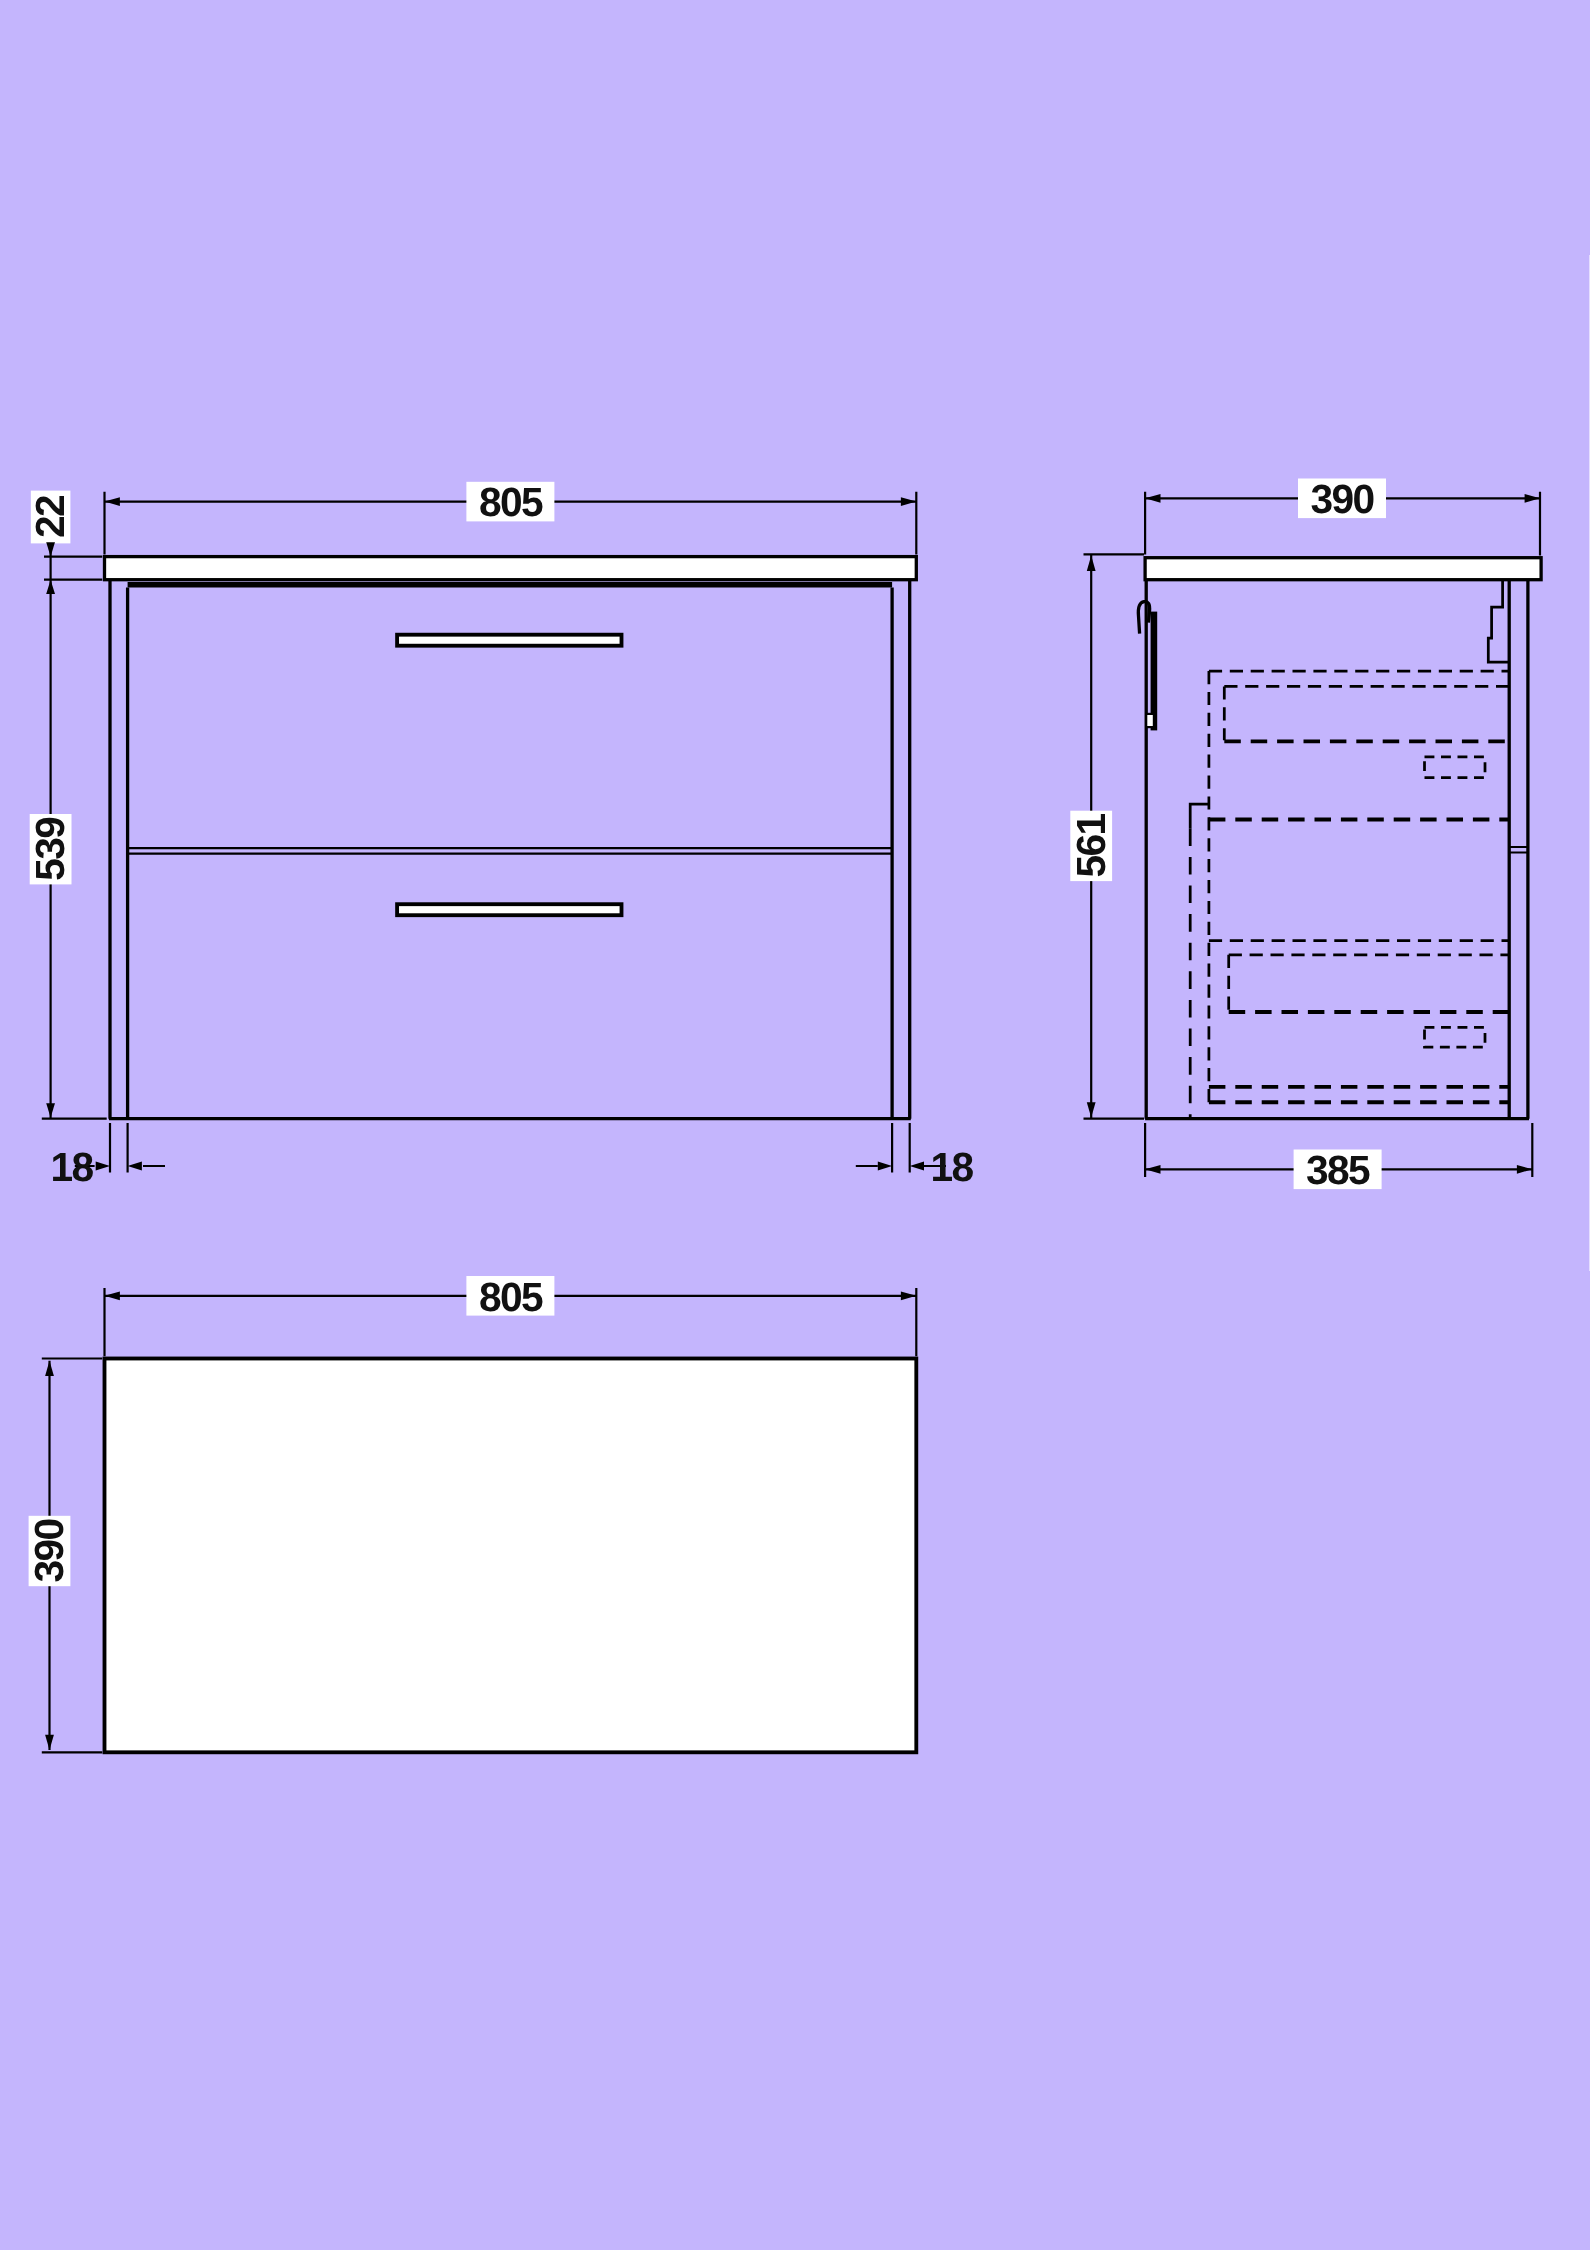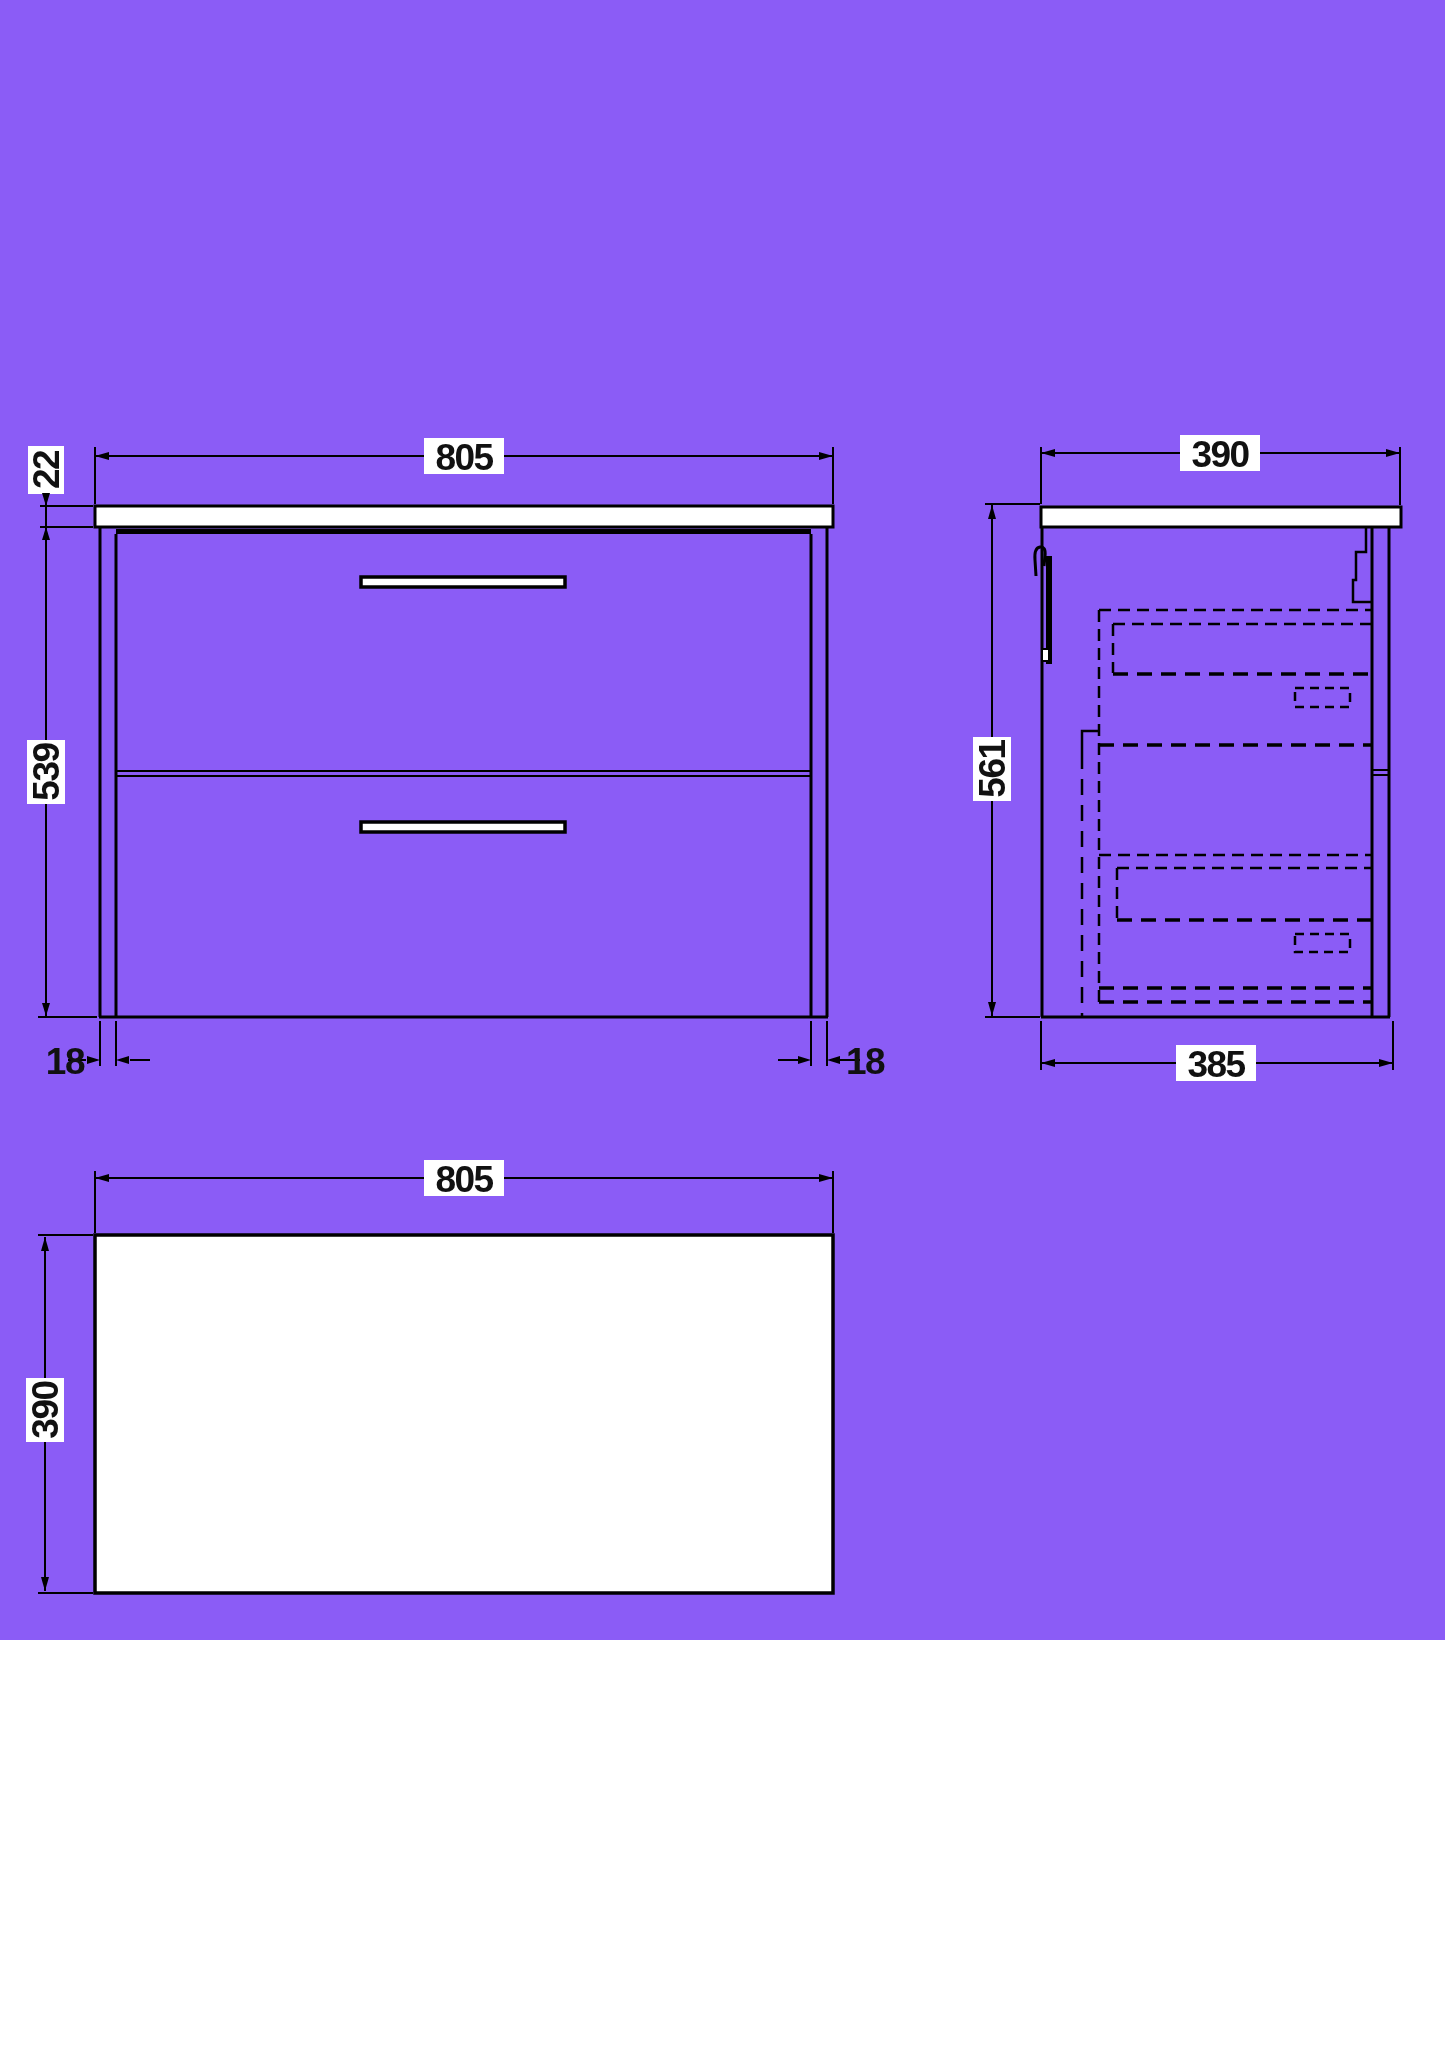--- a/index.html
+++ b/index.html
@@ -1,16 +1,16 @@
 <!DOCTYPE html>
 <html><head>
 <meta charset="utf-8">
 <style>
   html, body { margin: 0; padding: 0; background: #ffffff; }
-  .stage { width: 1445px; height: 1640px; background: #8b5cf6; position: relative; }
+  .stage { width: 1445px; height: 2045px; background: #c4b5fd; position: relative; }
   svg { display: block; }
   .dim-label {
     font-family: "Liberation Sans", sans-serif;
     font-weight: bold;
     font-size: 37px;
     letter-spacing: -1.5px;
     fill: #111111;
   }
   .ln  { stroke: #000000; fill: none; }
   .fillw { fill: #ffffff; }

